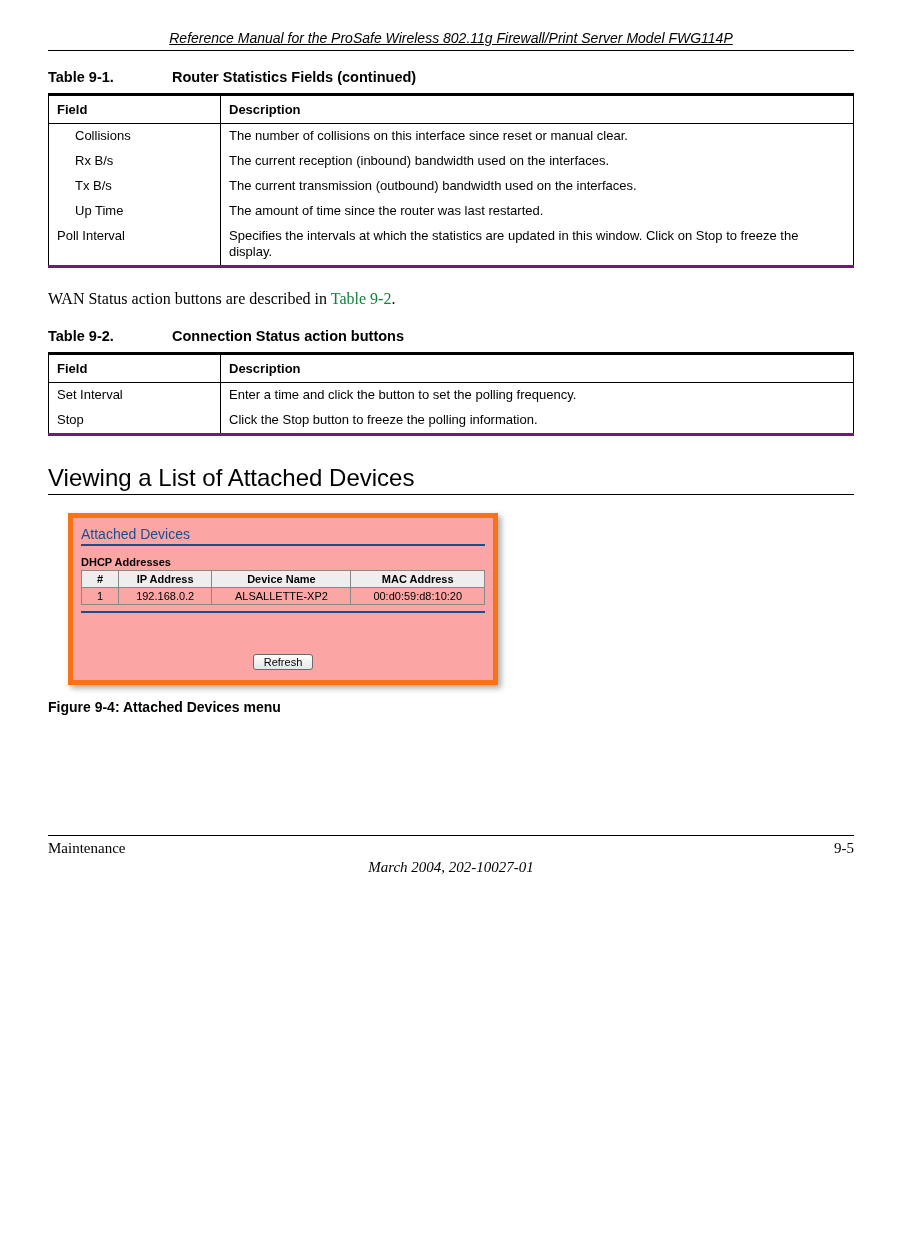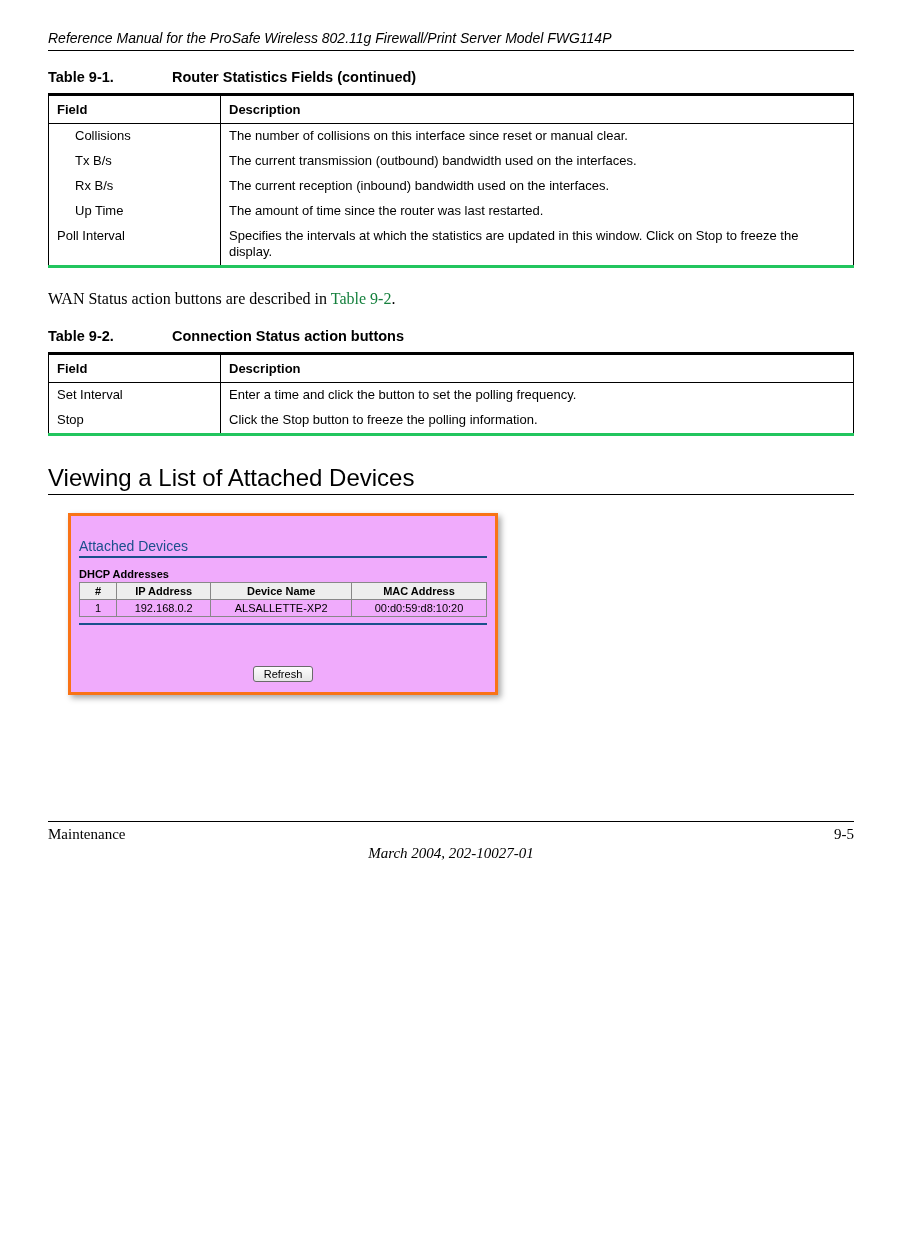--- a/index.html
+++ b/index.html
@@ -12,22 +12,23 @@
     background: #fff;
   }
   .page {
     padding: 30px 48px 0 48px;
     box-sizing: border-box;
   }
   .running-head {
     font-style: italic;
     font-family: Arial, Helvetica, sans-serif;
     font-size: 14px;
-    text-align: left;
+    text-align: center;
     margin-bottom: 4px;
+    text-decoration: underline;
   }
   hr.rule-thin {
     border: none;
     border-top: 1px solid #000;
     margin: 0;
   }
   .table-caption {
     font-family: Liberation Sans, sans-serif;
     font-weight: bold;
     font-size: 14.5px;
@@ -54,21 +55,21 @@
     background: #fff;
   }
   table.field-table td {
     border-left: 1px solid #000;
     border-right: 1px solid #000;
     padding: 4px 8px;
     vertical-align: top;
     line-height: 1.3;
   }
   table.field-table tr.last-row td {
-    border-bottom: 3px solid #22c55e;
+    border-bottom: 3px solid #701a75;
   }
   .col-field { width: 155px; }
   .indent { padding-left: 18px; display: block; }
   .body-para {
     font-family: "Times New Roman", Times, serif;
     font-size: 16px;
     margin: 20px 0 8px 0;
     line-height: 1.35;
   }
   .body-para .xref { color: #15803d; }
@@ -80,26 +81,26 @@
   }
   hr.section-rule {
     border: none;
     border-top: 1.5px solid #000;
     margin: 0 0 18px 0;
   }
   
   .screenshot {
     width: 430px;
     margin: 10px 0 6px 20px;
-    border: 3px solid #f97316;
+    border: 5px solid #f97316;
     box-shadow: 3px 3px 6px rgba(0,0,0,0.35);
     font-family: Tahoma, Arial, sans-serif;
     font-size: 11px;
-    background: #f0abfc;
-    padding: 22px 8px 10px 8px;
+    background: #fca5a5;
+    padding: 8px 8px 10px 8px;
     box-sizing: border-box;
   }
   .shot-title {
     color: #1a4f8c;
     font-family: Verdana, Tahoma, sans-serif;
     font-size: 14px;
     margin-bottom: 2px;
   }
   .shot-rule {
     border: none;
@@ -191,29 +192,29 @@
     </thead>
     <tbody>
       <tr>
         <td>
             <span class="indent">Collisions</span>
           </td>
         <td>The number of collisions on this interface since reset or manual clear.</td>
       </tr>
       <tr>
         <td>
+            <span class="indent">Rx B/s</span>
+          </td>
+        <td>The current reception (inbound) bandwidth used on the interfaces.</td>
+      </tr>
+      <tr>
+        <td>
             <span class="indent">Tx B/s</span>
           </td>
         <td>The current transmission (outbound) bandwidth used on the interfaces.</td>
-      </tr>
-      <tr>
-        <td>
-            <span class="indent">Rx B/s</span>
-          </td>
-        <td>The current reception (inbound) bandwidth used on the interfaces.</td>
       </tr>
       <tr>
         <td>
             <span class="indent">Up Time</span>
           </td>
         <td>The amount of time since the router was last restarted.</td>
       </tr>
       <tr class="last-row">
         <td>Poll Interval</td>
         <td>Specifies the intervals at which the statistics are updated in this window. Click on Stop to freeze the display.</td>
@@ -273,20 +274,21 @@
           <td>00:d0:59:d8:10:20</td>
         </tr>
       </tbody>
     </table>
     <hr class="shot-foot-rule">
     <div class="shot-btn-row">
       <span class="shot-btn">Refresh</span>
     </div>
   </div>
 
+  <div class="fig-caption">Figure 9-4:  Attached Devices menu</div>
 
   <div class="footer-spacer"></div>
 </div>
 
 <div class="footer">
   <hr>
   <div class="footer-row">
     <span>Maintenance</span>
     <span>9-5</span>
   </div>

